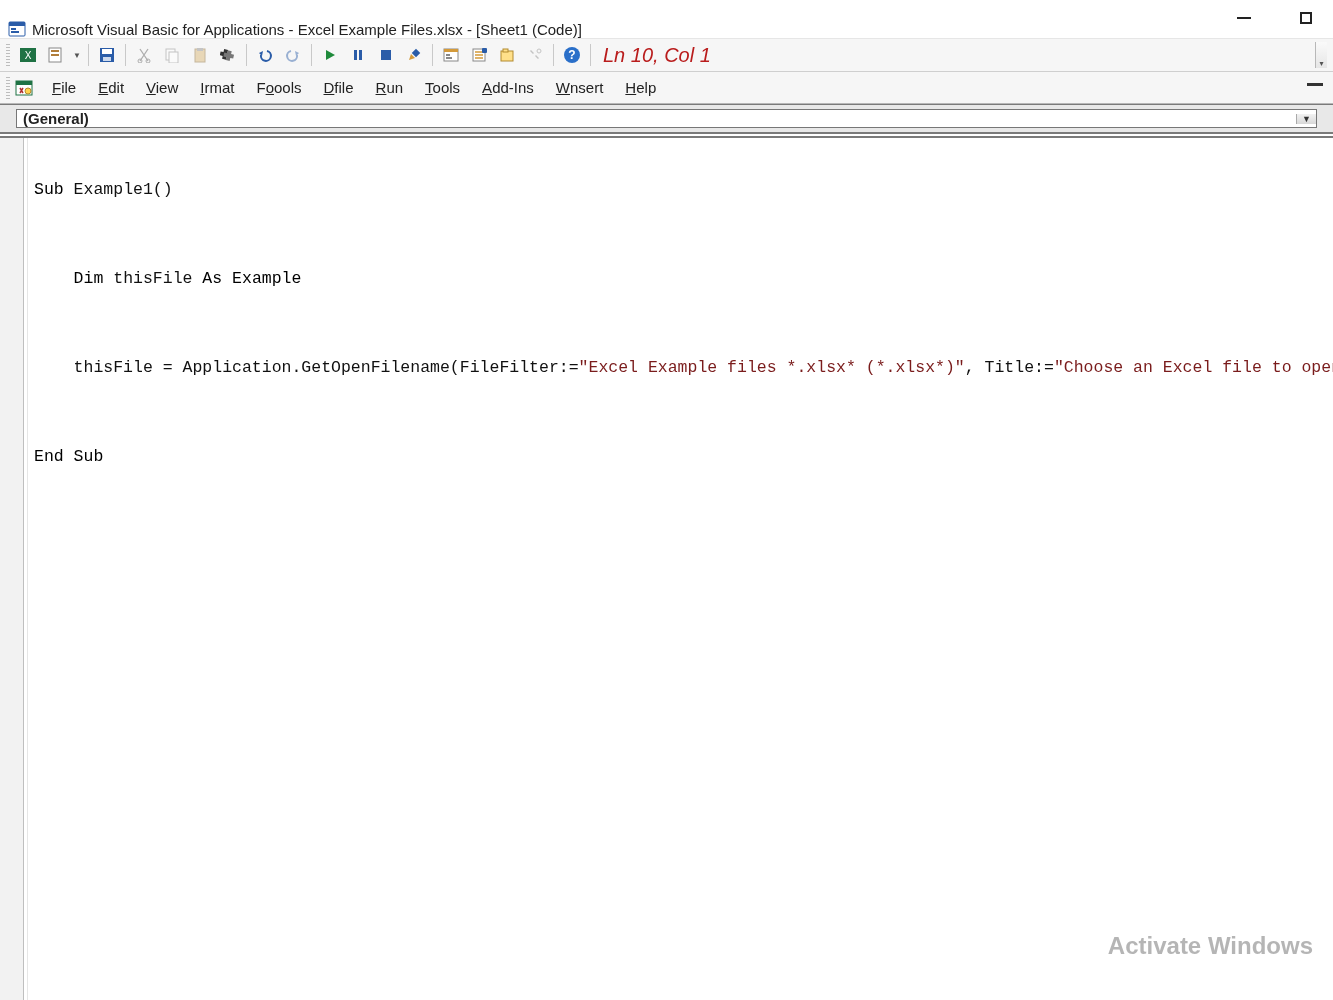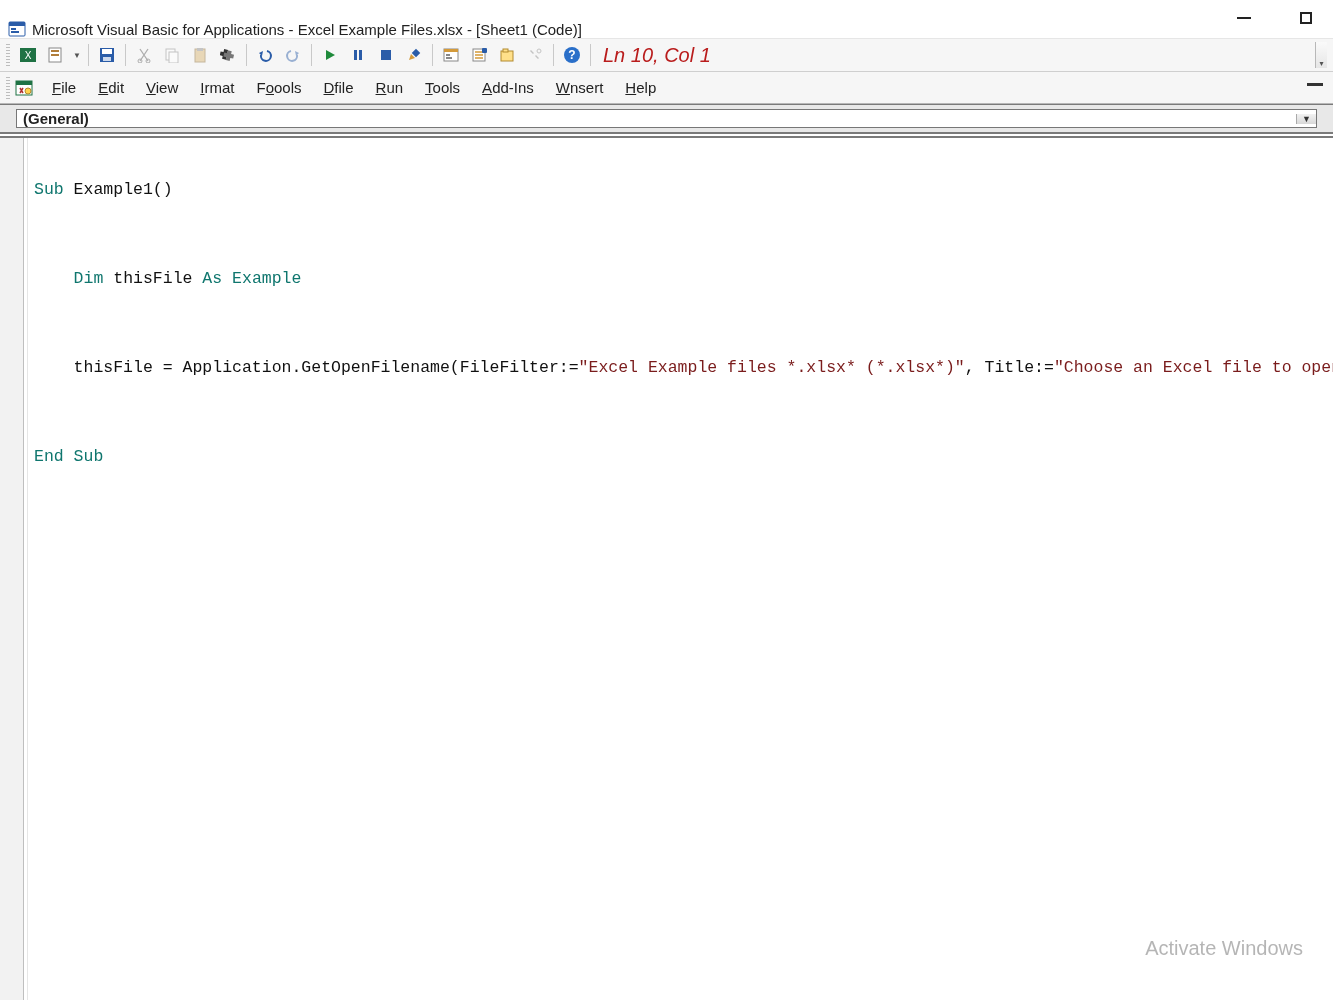--- a/index.html
+++ b/index.html
@@ -141,29 +141,29 @@
     flex: 1;
     background: #fff;
     padding: 30px 8px 8px 6px;
     font-family: Consolas, "Courier New", monospace;
     font-size: 16.5px;
     line-height: 2.7;
     color: #111;
     white-space: pre;
     overflow: hidden;
   }
-  .kw { color: #0f766e; }
+  .kw { color: #000000; }
   .str { color: #7a1c1c; }
 
   .watermark {
     position: absolute;
-    right: 30px; bottom: 40px;
+    right: 20px; bottom: 40px;
     color: rgba(120,120,120,0.55);
-    font-size: 20px;
-    font-weight: 400;
+    font-size: 24px;
+    font-weight: 700;
   }
 
   svg { display: block; }
 </style>
 </head>
 <body>
 
 <div class="titlebar">
   <span class="app-icon">
     <svg width="18" height="18" viewBox="0 0 18 18">

